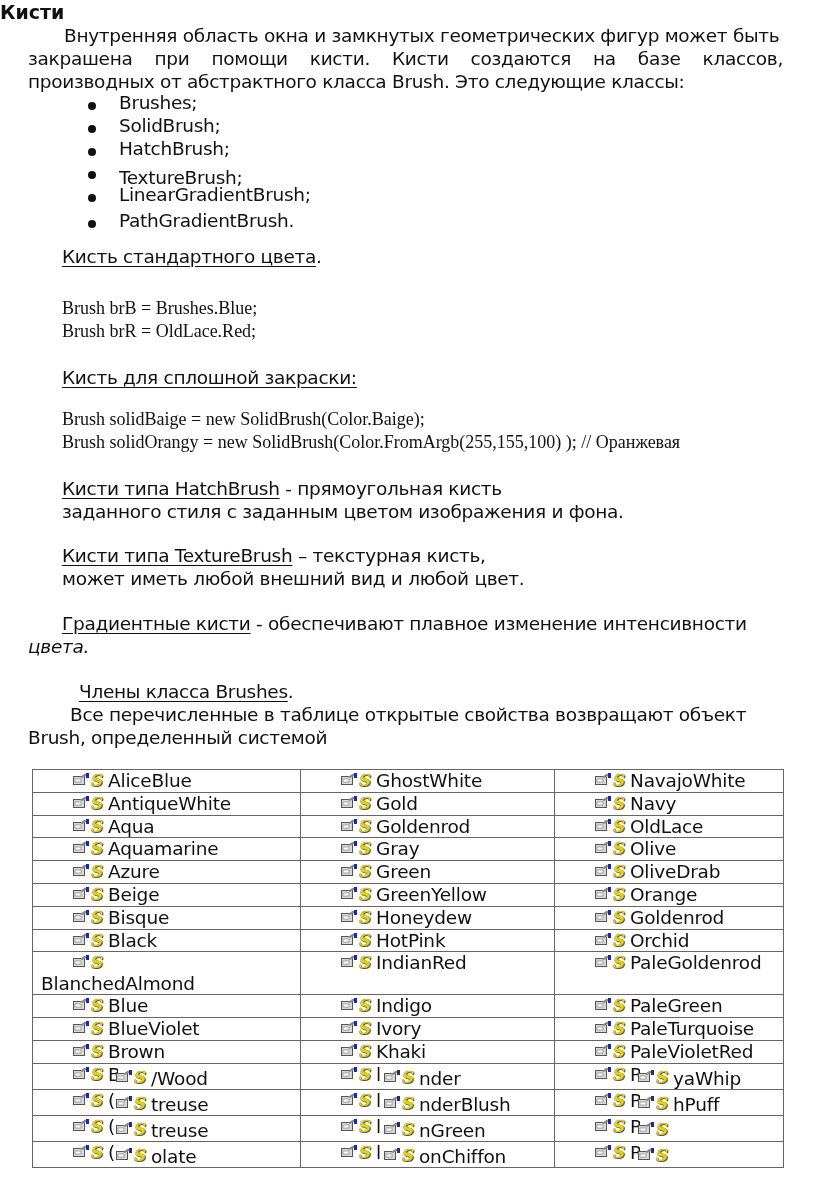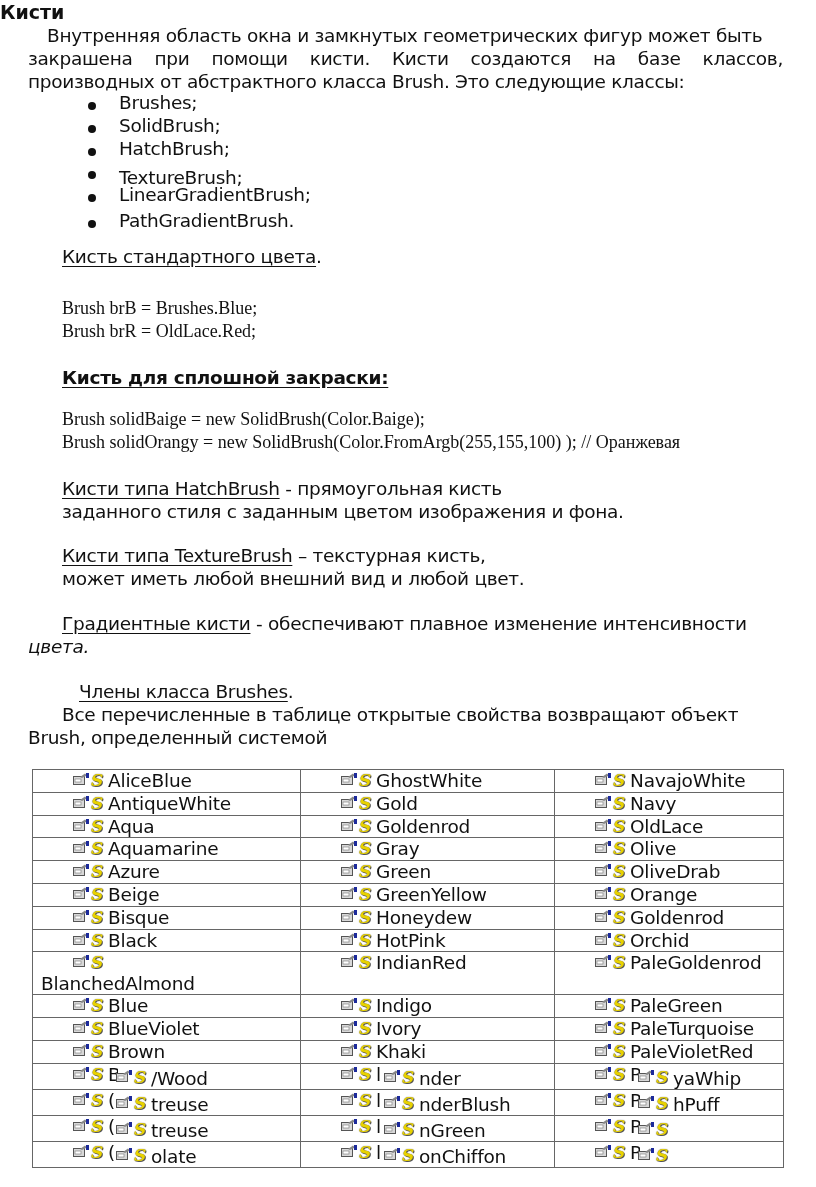--- a/index.html
+++ b/index.html
@@ -34,21 +34,21 @@
     color: #e8d200; font-size: 17px; font-family: "DejaVu Serif", serif;
     text-shadow: 0 0 1px #444, 1px 1px 0 #555;
   }
   .frag { display: inline-block; }
 </style>
 </head>
 <body>
 
 <div class="abs title">Кисти</div>
 
-<div class="abs sans" style="left:47px; top:25px;">Внутренняя область окна и замкнутых геометрических фигур может быть</div>
+<div class="abs sans" style="left:64px; top:25px;">Внутренняя область окна и замкнутых геометрических фигур может быть</div>
 <div class="abs sans just" style="left:28px; top:48px; width:755px;">закрашена при помощи кисти. Кисти создаются на базе классов,</div>
 <div class="abs sans" style="left:28px; top:71px;">производных от абстрактного класса Brush. Это следующие классы:</div>
 
 <div id="class-list">
     <div class="bullet" style="top: 102px;"></div>
     <div class="abs sans li" style="top: 92px;">Brushes;</div>
     <div class="bullet" style="top: 125px;"></div>
     <div class="abs sans li" style="top: 115px;">SolidBrush;</div>
     <div class="bullet" style="top: 148px;"></div>
     <div class="abs sans li" style="top: 138px;">HatchBrush;</div>
@@ -57,35 +57,35 @@
     <div class="bullet" style="top: 194px;"></div>
     <div class="abs sans li" style="top: 184px;">LinearGradientBrush;</div>
     <div class="bullet" style="top: 220px;"></div>
     <div class="abs sans li" style="top: 210px;">PathGradientBrush.</div>
   </div>
 
 <div class="abs sans" style="left:62px; top:246px;"><span class="u">Кисть стандартного цвета</span><span>.</span></div>
 <div class="abs serif" style="left:62px; top:298px;">Brush brB = Brushes.Blue;</div>
 <div class="abs serif" style="left:62px; top:321px;">Brush brR = OldLace.Red;</div>
 
-<div class="abs sans u" style="left:62px; top:367px;font-weight:bold;">Кисть для сплошной закраски:</div>
+<div class="abs sans u" style="left:62px; top:367px;">Кисть для сплошной закраски:</div>
 <div class="abs serif" style="left:62px; top:409px;">Brush solidBaige = new SolidBrush(Color.Baige);</div>
 <div class="abs serif" style="left:62px; top:432px;">Brush solidOrangy = new SolidBrush(Color.FromArgb(255,155,100) );  // Оранжевая</div>
 
 <div class="abs sans" style="left:62px; top:478px;"><span class="u">Кисти типа HatchBrush</span><span> - прямоугольная кисть</span></div>
 <div class="abs sans" style="left:62px; top:501px;">заданного стиля с заданным цветом изображения и фона.</div>
 
 <div class="abs sans" style="left:62px; top:545px;"><span class="u">Кисти типа TextureBrush</span><span> – текстурная кисть,</span></div>
 <div class="abs sans" style="left:62px; top:568px;">может иметь любой внешний вид и любой цвет.</div>
 
 <div class="abs sans" style="left:62px; top:613px;"><span class="u">Градиентные кисти</span><span> - обеспечивают плавное изменение интенсивности</span></div>
 <div class="abs sans" style="left:28px; top:636px;font-style:italic;">цвета.</div>
 
 <div class="abs sans" style="left:62px; top:681px;margin-left:17px;"><span class="u">Члены класса Brushes</span><span>.</span></div>
-<div class="abs sans" style="left:62px; top:704px;">Все перечисленные в таблице открытые свойства возвращают объект</div>
+<div class="abs sans" style="left:70px; top:704px;">Все перечисленные в таблице открытые свойства возвращают объект</div>
 <div class="abs sans" style="left:28px; top:727px;">Brush, определенный системой</div>
 
 <table class="brushes">
   <tbody id="tbody">
       <tr>
         <td class="c1"><span class="icons"><svg class="prop" viewBox="0 0 16 12">
               <rect x="0.5" y="3.5" width="11" height="8" fill="#d8d8d8" stroke="#555"></rect>
               <rect x="2" y="6" width="6" height="3" fill="#fff" stroke="#777" stroke-width="0.6"></rect>
               <path d="M7 4 L12 0.5 L14 2.5 L9 5 Z" fill="#888"></path>
               <rect x="13" y="0" width="3" height="5" fill="#1c2a9a"></rect>

